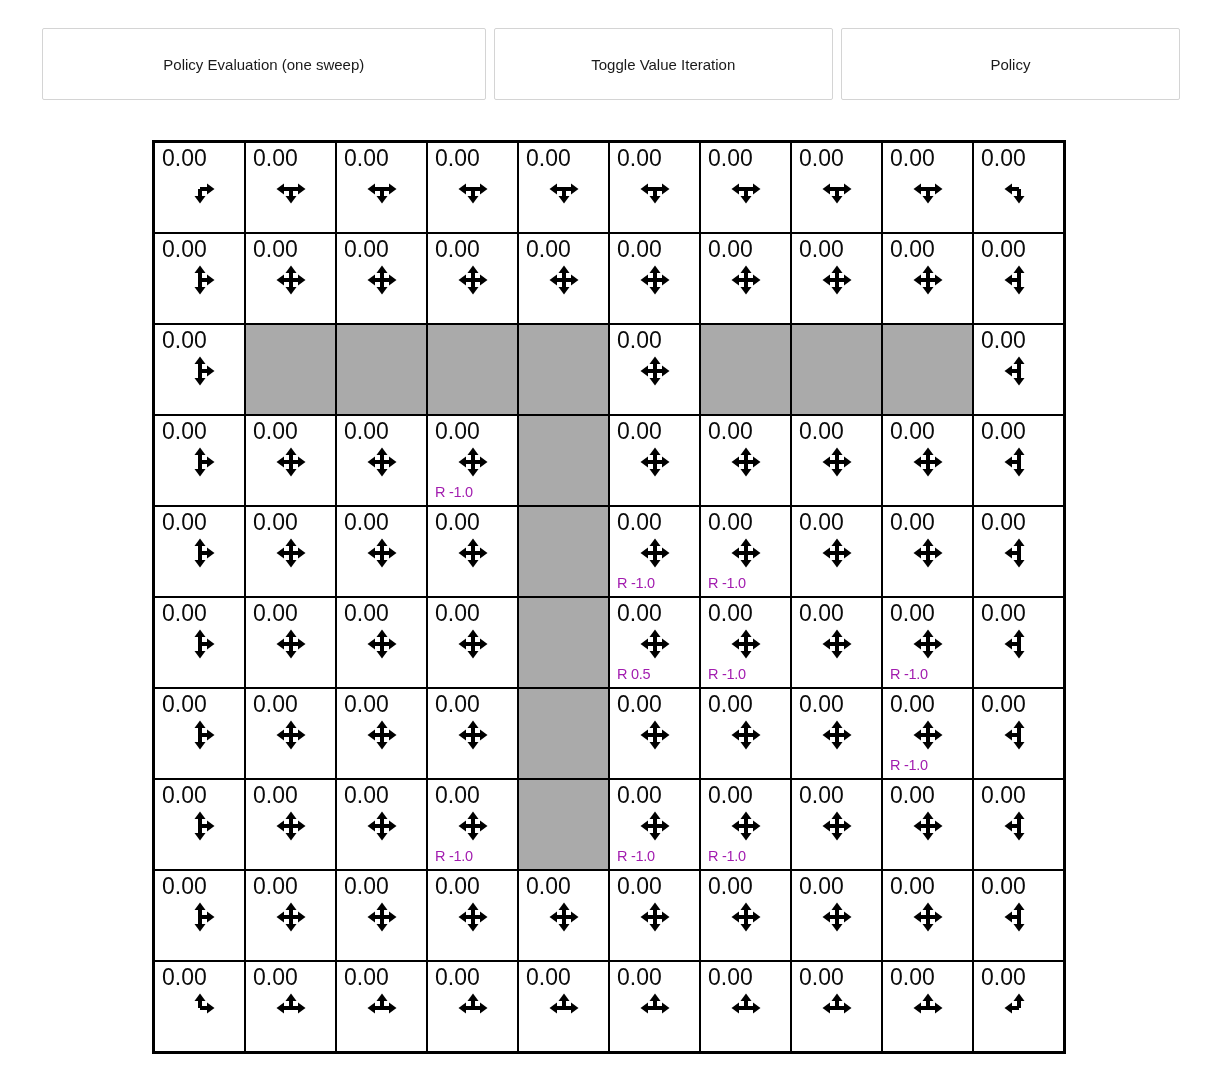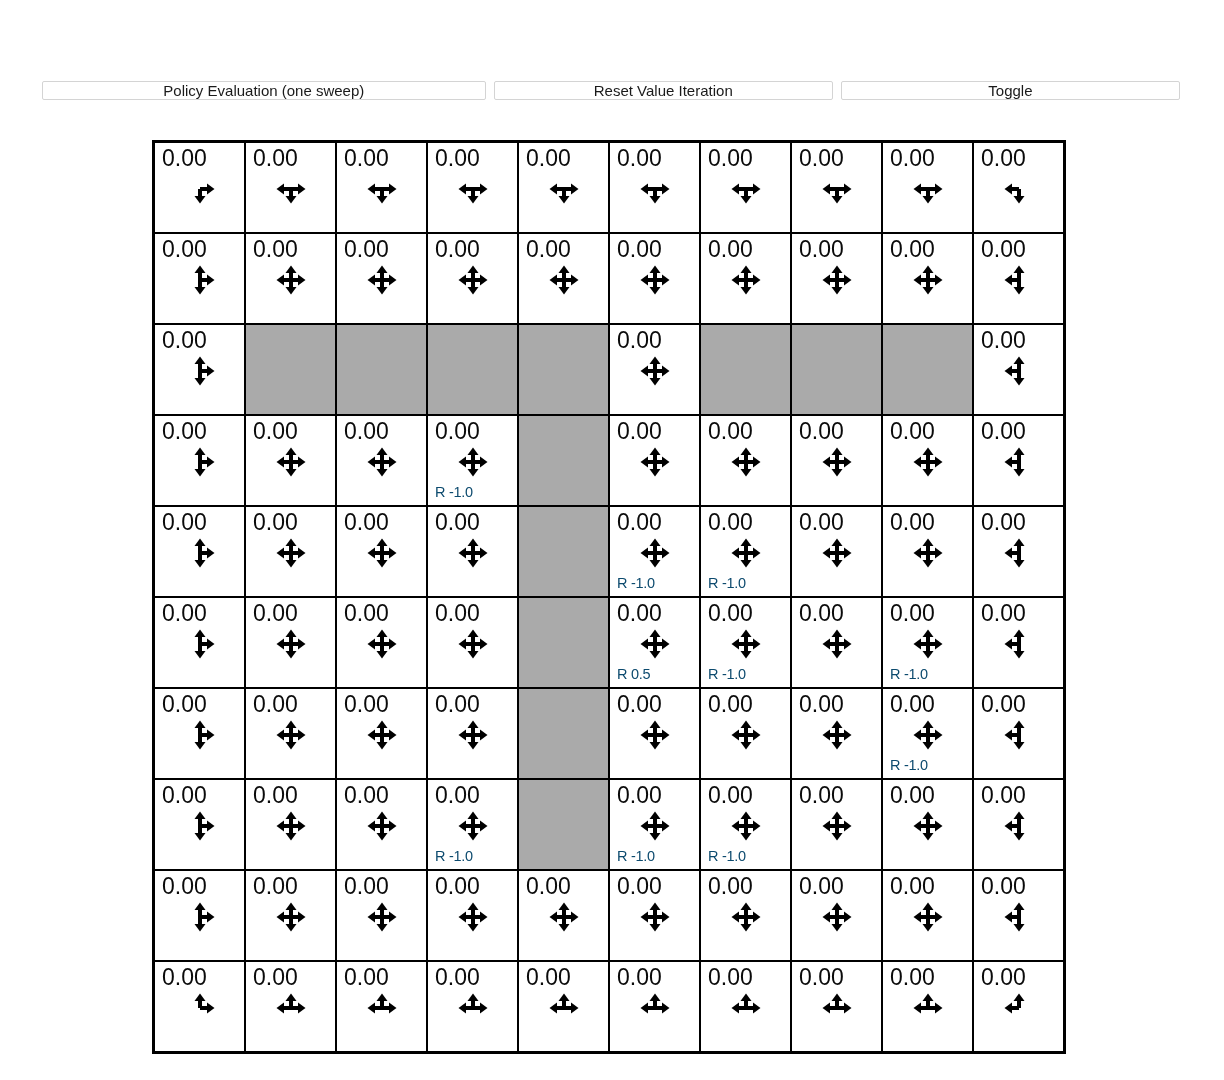--- a/index.html
+++ b/index.html
@@ -13,21 +13,20 @@
   }
   
   .toolbar {
     position: absolute;
     left: 42px;
     top: 28px;
     width: 1138px;
     height: 72px;
     display: flex;
     gap: 8px;
-    align-items: flex-end;
   }
   .btn {
     background: #ffffff;
     border: 1px solid #d4d4d4;
     border-radius: 2px;
     font-family: "Liberation Sans", sans-serif;
     font-size: 15px;
     color: #1a1a1a;
     display: flex;
     align-items: center;
@@ -72,31 +71,31 @@
     width: 100%;
     display: flex;
     justify-content: center;
   }
   .arrowwrap svg { display: block; }
   .reward {
     position: absolute;
     bottom: 5px;
     left: 7px;
     font-size: 14.5px;
-    color: #0c4a6e;
+    color: #a21caf;
     letter-spacing: -0.3px;
   }
 </style>
 </head>
 <body>
 
 <div class="toolbar">
   <button class="btn wide">Policy Evaluation (one sweep)</button>
-  <button class="btn">Reset Value Iteration</button>
-  <button class="btn">Toggle</button>
+  <button class="btn">Toggle Value Iteration</button>
+  <button class="btn">Policy</button>
 </div>
 
 <div class="gridworld" id="gridworld">
     <div class="cell">
       <div class="val">0.00</div>
       <div class="arrowwrap">
         <svg width="36" height="36" viewBox="0 0 36 36" xmlns="http://www.w3.org/2000/svg">
           <line x1="18" y1="18" x2="26" y2="18" stroke="#000" stroke-width="4"></line>
           <polygon points="32.5,18 25,23.5 25,12.5" fill="#000"></polygon>
           <line x1="18" y1="18" x2="18" y2="26" stroke="#000" stroke-width="4"></line>

